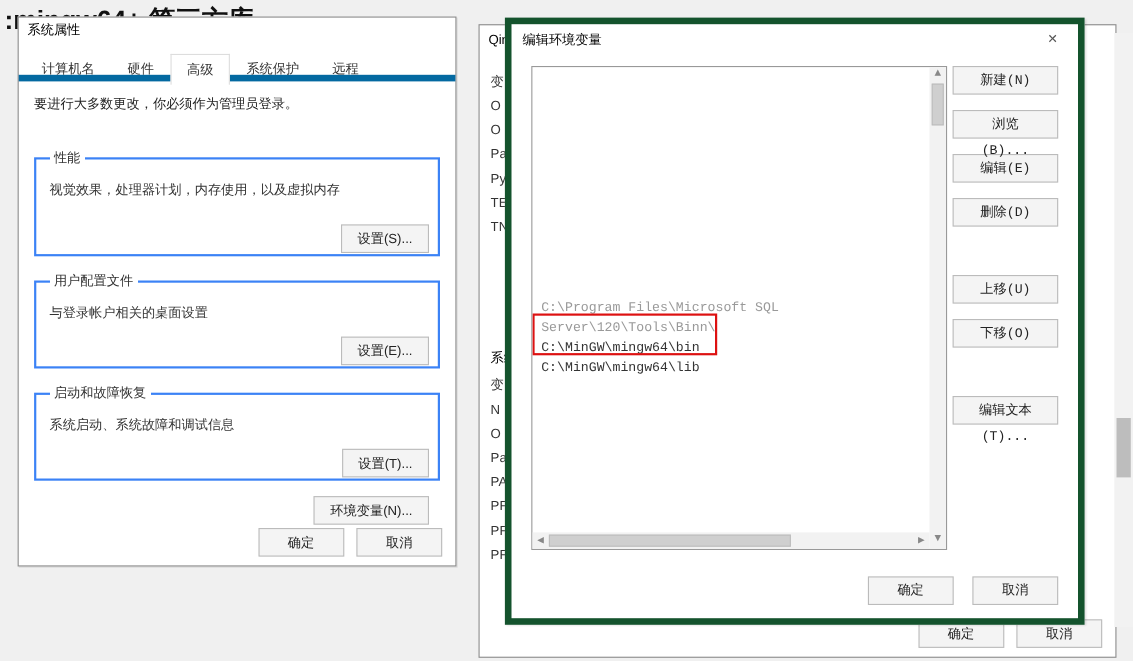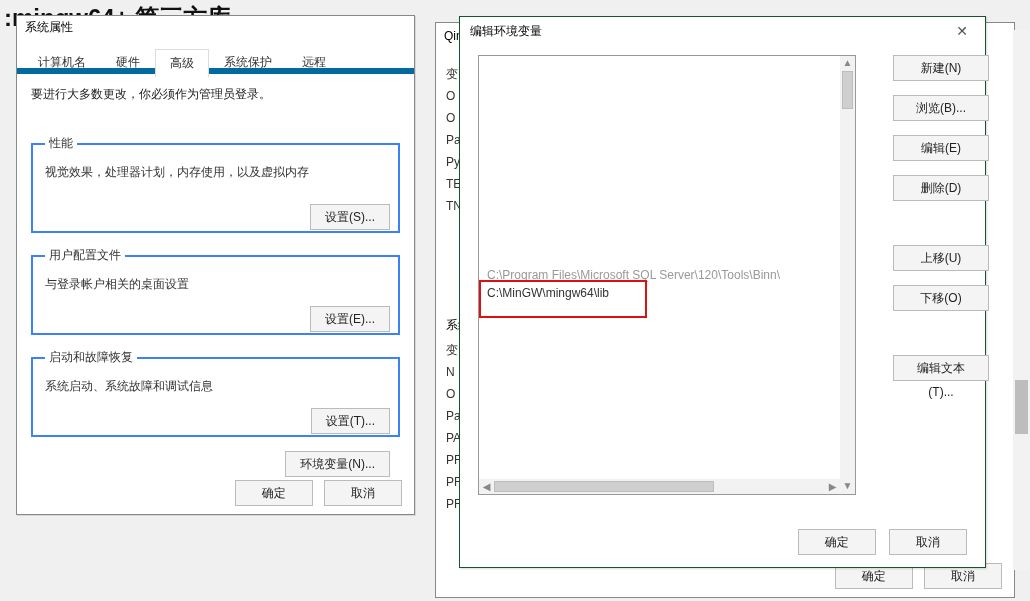--- a/index.html
+++ b/index.html
@@ -86,21 +86,20 @@
     height: 26px;
     line-height: 24px;
     text-align: center;
     background: #f4f4f4;
     border: 1px solid #bbb;
     padding: 0 14px;
     font-size: 12px;
     color: #222;
     cursor: default;
     user-select: none;
-    margin-left: 22px;
   }
 
   .dlg-sysprops .envrow {
     text-align: right;
     padding-right: 10px;
   }
   .dlg-sysprops .footer {
     position: absolute;
     bottom: 8px; right: 12px;
   }
@@ -144,22 +143,23 @@
     bottom: 8px; right: 12px;
   }
   .dlg-envvar .footer2 .btn { margin-left: 8px; min-width: 78px; }
 
   
   .dlg-editenv {
     position: absolute;
     left: 459px; top: 16px;
     width: 527px; height: 552px;
     background: #fff;
-    border: 1px solid #14532d;
+    border: 6px solid #14532d;
     box-shadow: 1px 1px 2px rgba(0,0,0,0.15);
+    font-family: Liberation Mono, monospace;
   }
   .dlg-editenv .titlebar3 {
     height: 28px;
     display: flex;
     align-items: center;
     justify-content: space-between;
     padding: 0 8px 0 10px;
     font-size: 12px;
   }
   .dlg-editenv .closex {
@@ -343,20 +343,21 @@
 
 <div class="dlg-editenv">
   <div class="titlebar3">
     <span>编辑环境变量</span>
     <span class="closex">✕</span>
   </div>
   <div class="body3">
     <div class="listbox">
       <div class="visible-rows">
         <div style="color:#999">C:\Program Files\Microsoft SQL Server\120\Tools\Binn\</div>
+        <div>C:\MinGW\mingw64\bin</div>
         <div>C:\MinGW\mingw64\lib</div>
       </div>
       <div class="red-highlight"></div>
       <div class="scrollbar-v">
         <div class="arrow">▲</div>
         <div class="track">
             <div class="thumb"></div>
           </div>
         <div class="arrow">▼</div>
       </div>

